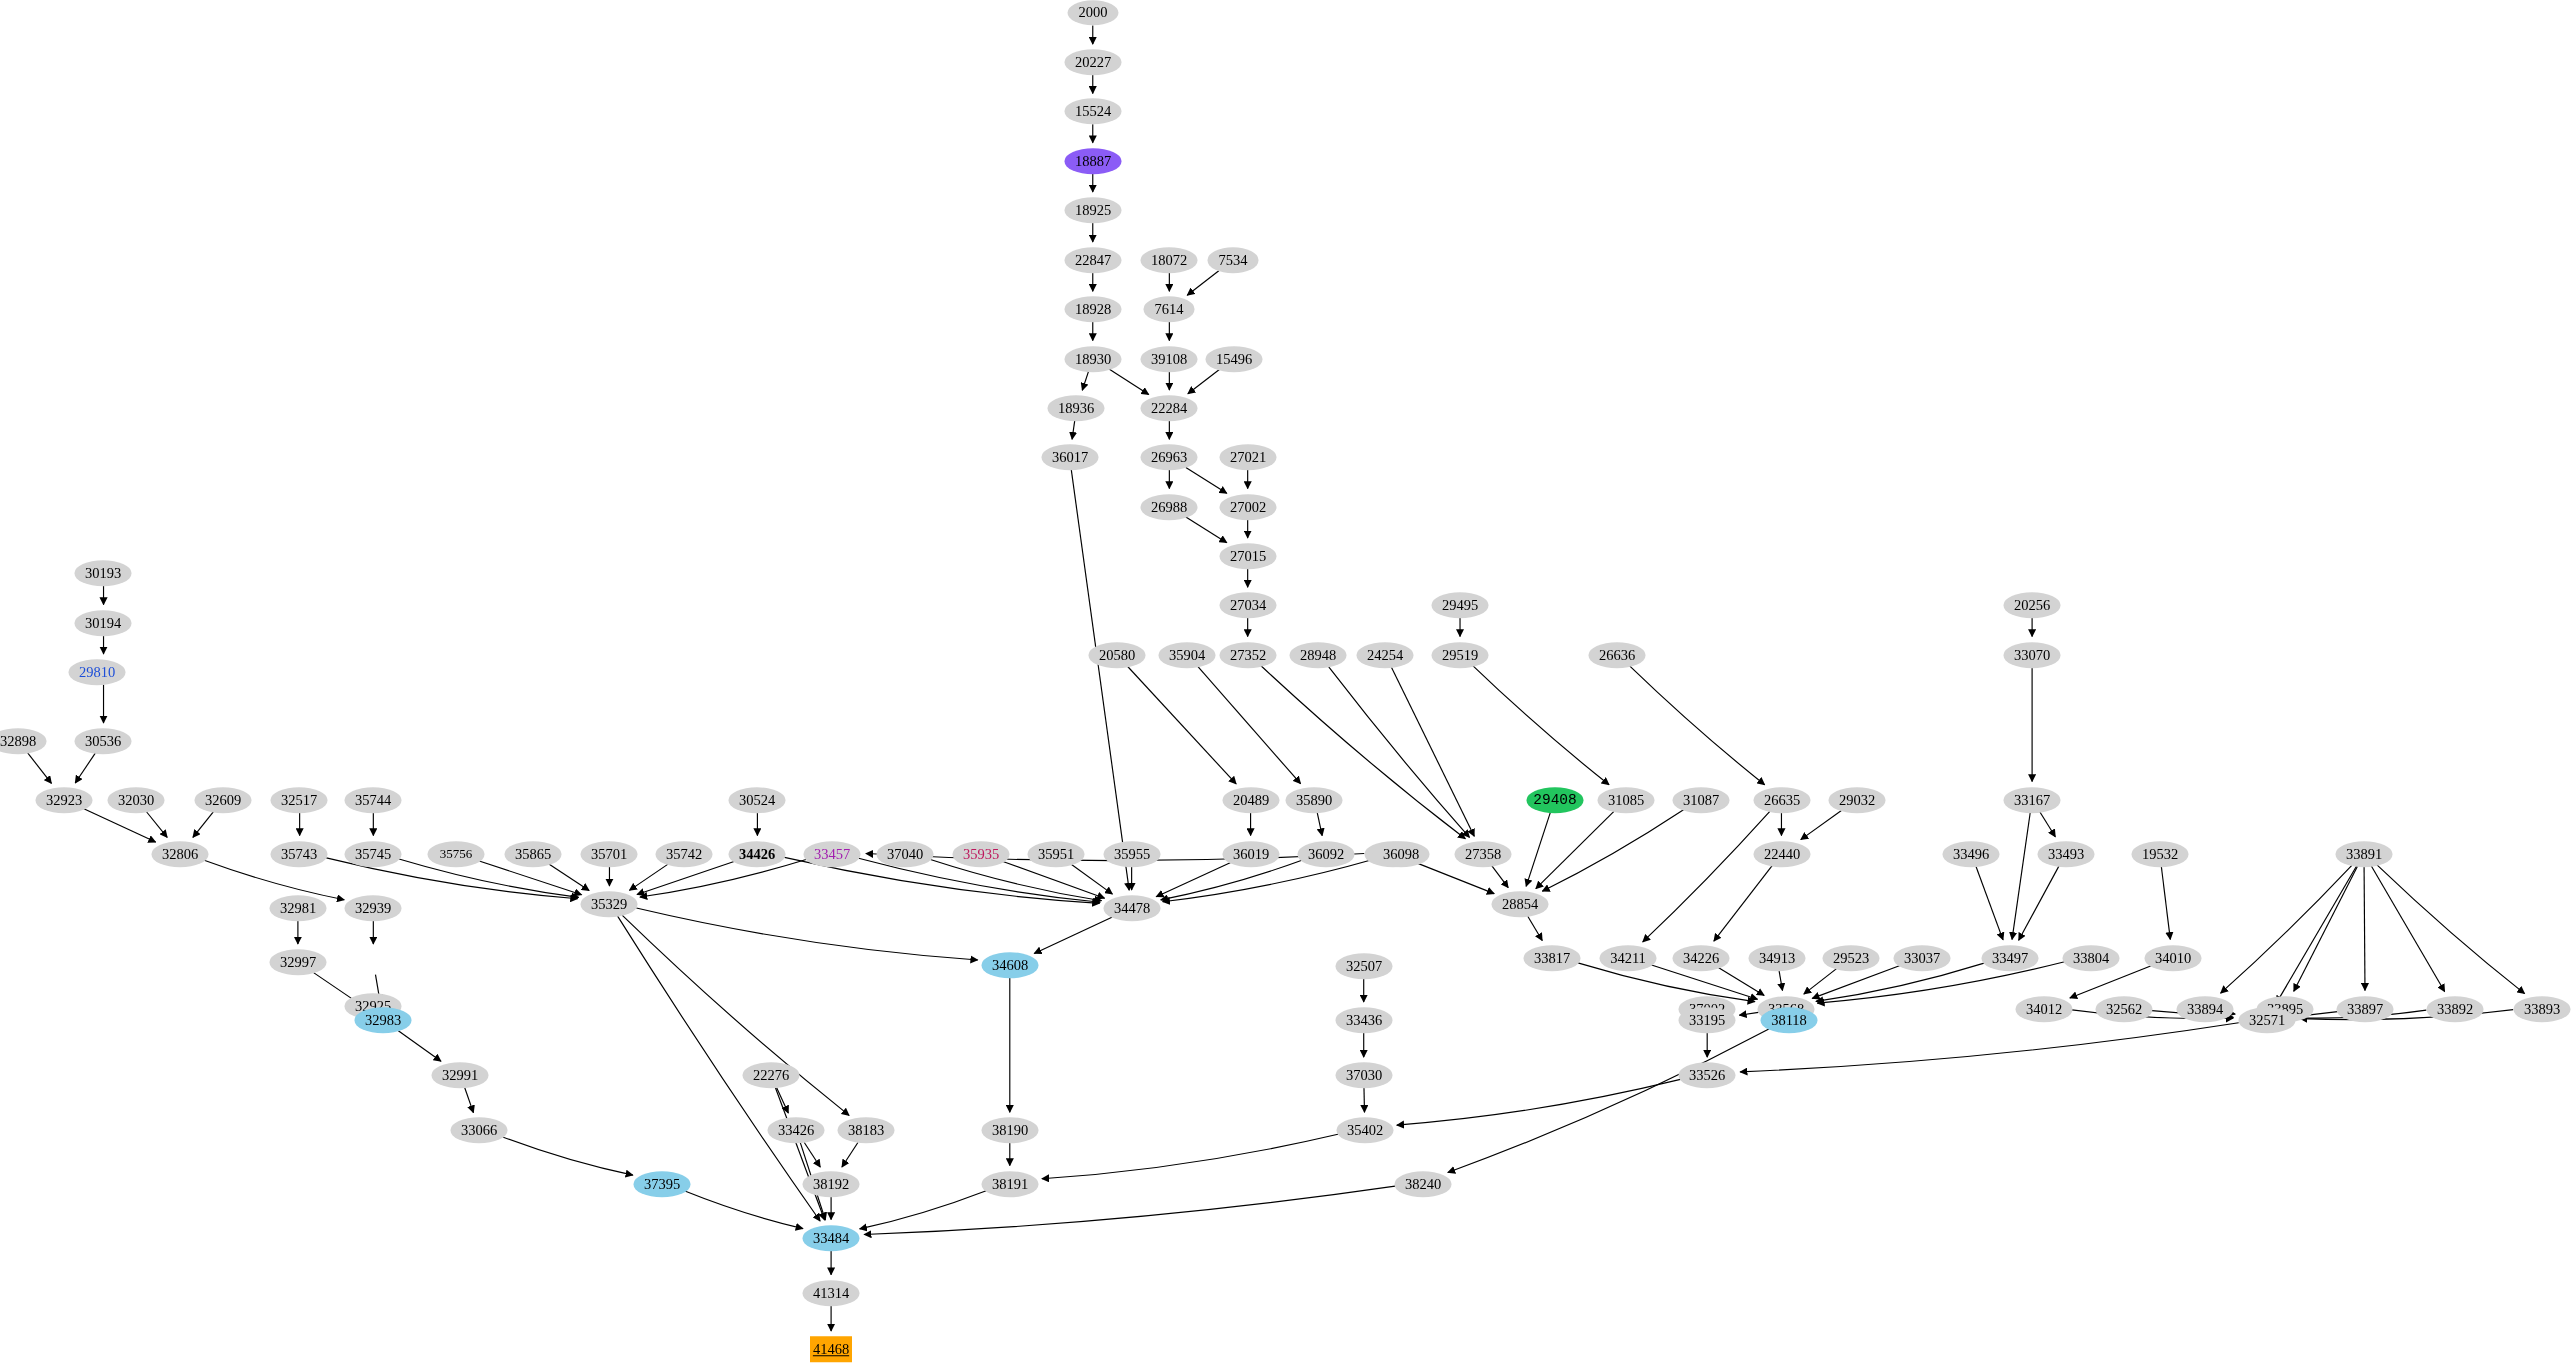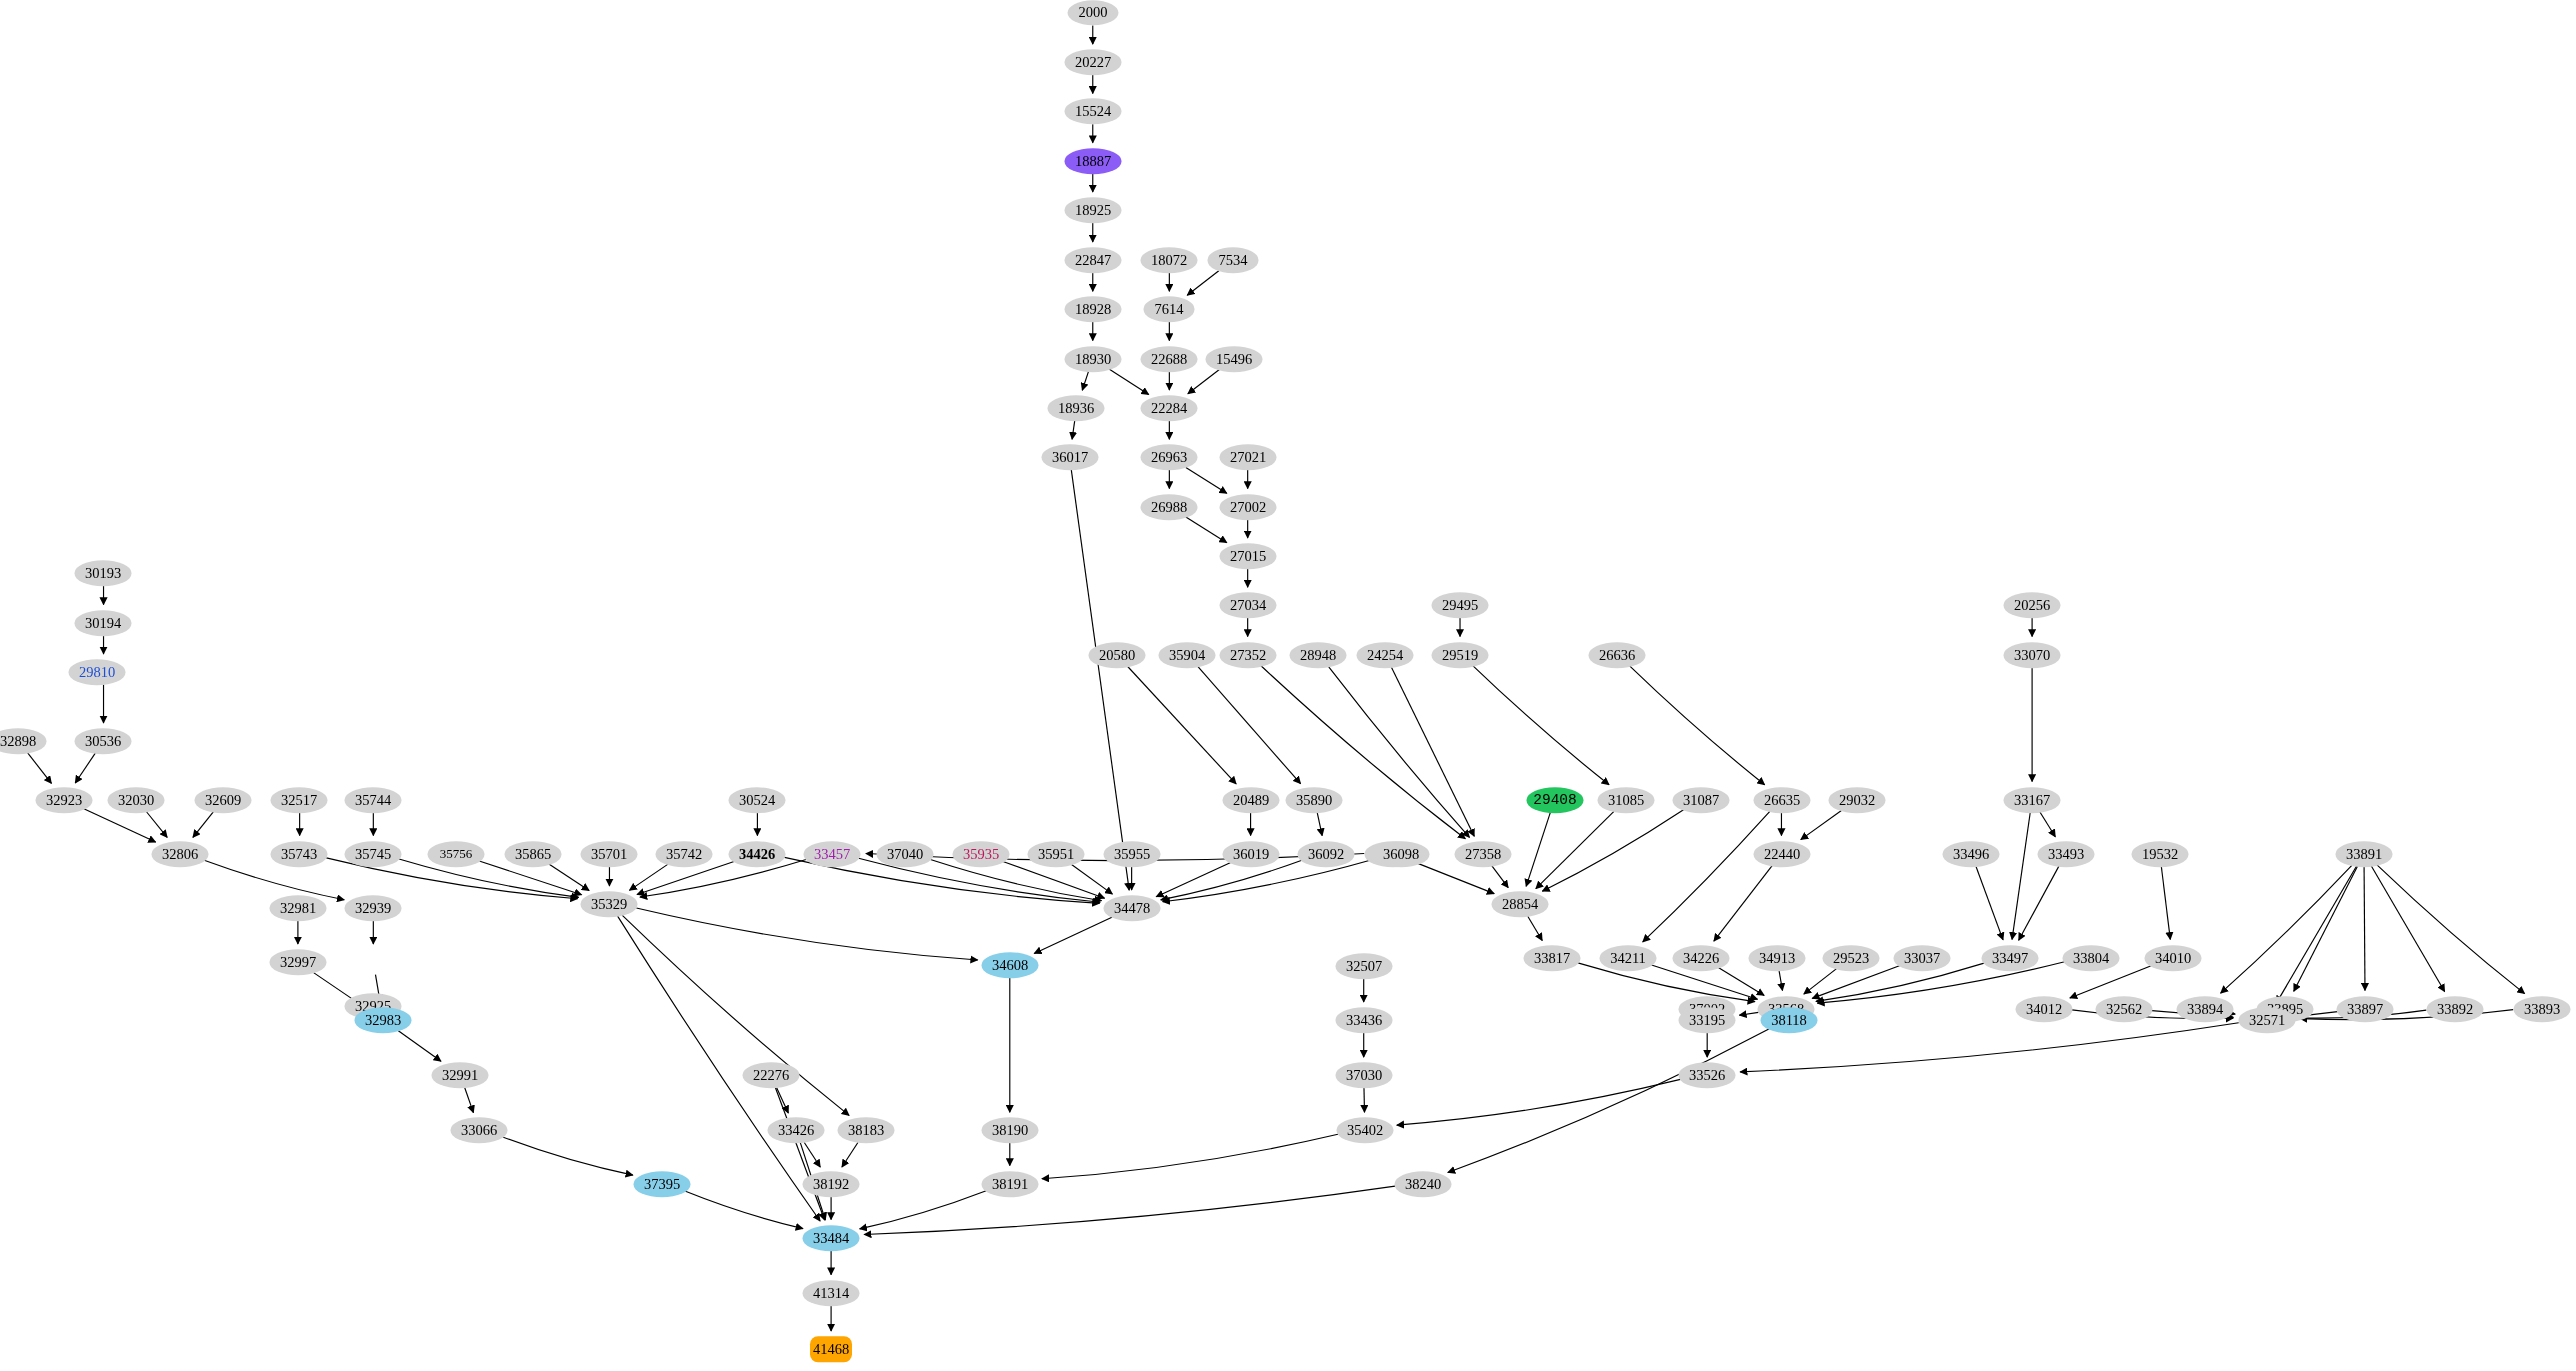--- a/index.html
+++ b/index.html
@@ -20,21 +20,22 @@
     color:#000000;
     font-size:14.5px;
     line-height:1;
     white-space:nowrap;
     transform:translate(-50%,-50%);
   }
   .node.ellipse{
     border-radius:50%;
   }
   .node.box{
-    border-radius:8px;
+    border-radius:0;
+    text-decoration:underline;
   }
 </style>
 </head>
 <body>
 
 <div id="canvas">
   <svg id="edges" xmlns="http://www.w3.org/2000/svg" viewBox="0 0 4439 2363" width="2576" height="1371">
     <defs>
       <marker id="arrow" viewBox="0 0 10 10" refX="9" refY="5" markerWidth="7" markerHeight="7" orient="auto-start-reverse">
         <path d="M 0 0 L 10 5 L 0 10 z" fill="#000000"></path>
@@ -186,21 +187,21 @@
       <div class="node ellipse" style="left: 1093px; top: 62px; width: 57px; height: 25.5px; background: rgb(211, 211, 211); font-size: 14.5px; color: rgb(0, 0, 0);">20227</div>
       <div class="node ellipse" style="left: 1093px; top: 111px; width: 57px; height: 25.5px; background: rgb(211, 211, 211); font-size: 14.5px; color: rgb(0, 0, 0);">15524</div>
       <div class="node ellipse" style="left: 1093px; top: 161px; width: 57px; height: 25.5px; background: #8b5cf6; font-size: 14.5px; color: rgb(0, 0, 0); text-align: right;">18887</div>
       <div class="node ellipse" style="left: 1093px; top: 210px; width: 57px; height: 25.5px; background: rgb(211, 211, 211); font-size: 14.5px; color: rgb(0, 0, 0);">18925</div>
       <div class="node ellipse" style="left: 1093px; top: 260px; width: 57px; height: 25.5px; background: rgb(211, 211, 211); font-size: 14.5px; color: rgb(0, 0, 0);">22847</div>
       <div class="node ellipse" style="left: 1169px; top: 260px; width: 57px; height: 25.5px; background: rgb(211, 211, 211); font-size: 14.5px; color: rgb(0, 0, 0);">18072</div>
       <div class="node ellipse" style="left: 1233px; top: 260px; width: 51px; height: 25.5px; background: rgb(211, 211, 211); font-size: 14.5px; color: rgb(0, 0, 0);">7534</div>
       <div class="node ellipse" style="left: 1093px; top: 309px; width: 57px; height: 25.5px; background: rgb(211, 211, 211); font-size: 14.5px; color: rgb(0, 0, 0);">18928</div>
       <div class="node ellipse" style="left: 1169px; top: 309px; width: 51px; height: 25.5px; background: rgb(211, 211, 211); font-size: 14.5px; color: rgb(0, 0, 0);">7614</div>
       <div class="node ellipse" style="left: 1093px; top: 359px; width: 57px; height: 25.5px; background: rgb(211, 211, 211); font-size: 14.5px; color: rgb(0, 0, 0);">18930</div>
-      <div class="node ellipse" style="left: 1169px; top: 359px; width: 57px; height: 25.5px; background: rgb(211, 211, 211); font-size: 14.5px; color: rgb(0, 0, 0);">22688</div>
+      <div class="node ellipse" style="left: 1169px; top: 359px; width: 57px; height: 25.5px; background: rgb(211, 211, 211); font-size: 14.5px; color: rgb(0, 0, 0);">39108</div>
       <div class="node ellipse" style="left: 1234px; top: 359px; width: 57px; height: 25.5px; background: rgb(211, 211, 211); font-size: 14.5px; color: rgb(0, 0, 0);">15496</div>
       <div class="node ellipse" style="left: 1076px; top: 408px; width: 57px; height: 25.5px; background: rgb(211, 211, 211); font-size: 14.5px; color: rgb(0, 0, 0);">18936</div>
       <div class="node ellipse" style="left: 1169px; top: 408px; width: 57px; height: 25.5px; background: rgb(211, 211, 211); font-size: 14.5px; color: rgb(0, 0, 0);">22284</div>
       <div class="node ellipse" style="left: 1070px; top: 457px; width: 57px; height: 25.5px; background: rgb(211, 211, 211); font-size: 14.5px; color: rgb(0, 0, 0);">36017</div>
       <div class="node ellipse" style="left: 1169px; top: 457px; width: 57px; height: 25.5px; background: rgb(211, 211, 211); font-size: 14.5px; color: rgb(0, 0, 0);">26963</div>
       <div class="node ellipse" style="left: 1248px; top: 457px; width: 57px; height: 25.5px; background: rgb(211, 211, 211); font-size: 14.5px; color: rgb(0, 0, 0);">27021</div>
       <div class="node ellipse" style="left: 1169px; top: 507px; width: 57px; height: 25.5px; background: rgb(211, 211, 211); font-size: 14.5px; color: rgb(0, 0, 0);">26988</div>
       <div class="node ellipse" style="left: 1248px; top: 507px; width: 57px; height: 25.5px; background: rgb(211, 211, 211); font-size: 14.5px; color: rgb(0, 0, 0);">27002</div>
       <div class="node ellipse" style="left: 1248px; top: 556px; width: 57px; height: 25.5px; background: rgb(211, 211, 211); font-size: 14.5px; color: rgb(0, 0, 0);">27015</div>
       <div class="node ellipse" style="left: 1248px; top: 605px; width: 57px; height: 25.5px; background: rgb(211, 211, 211); font-size: 14.5px; color: rgb(0, 0, 0);">27034</div>

